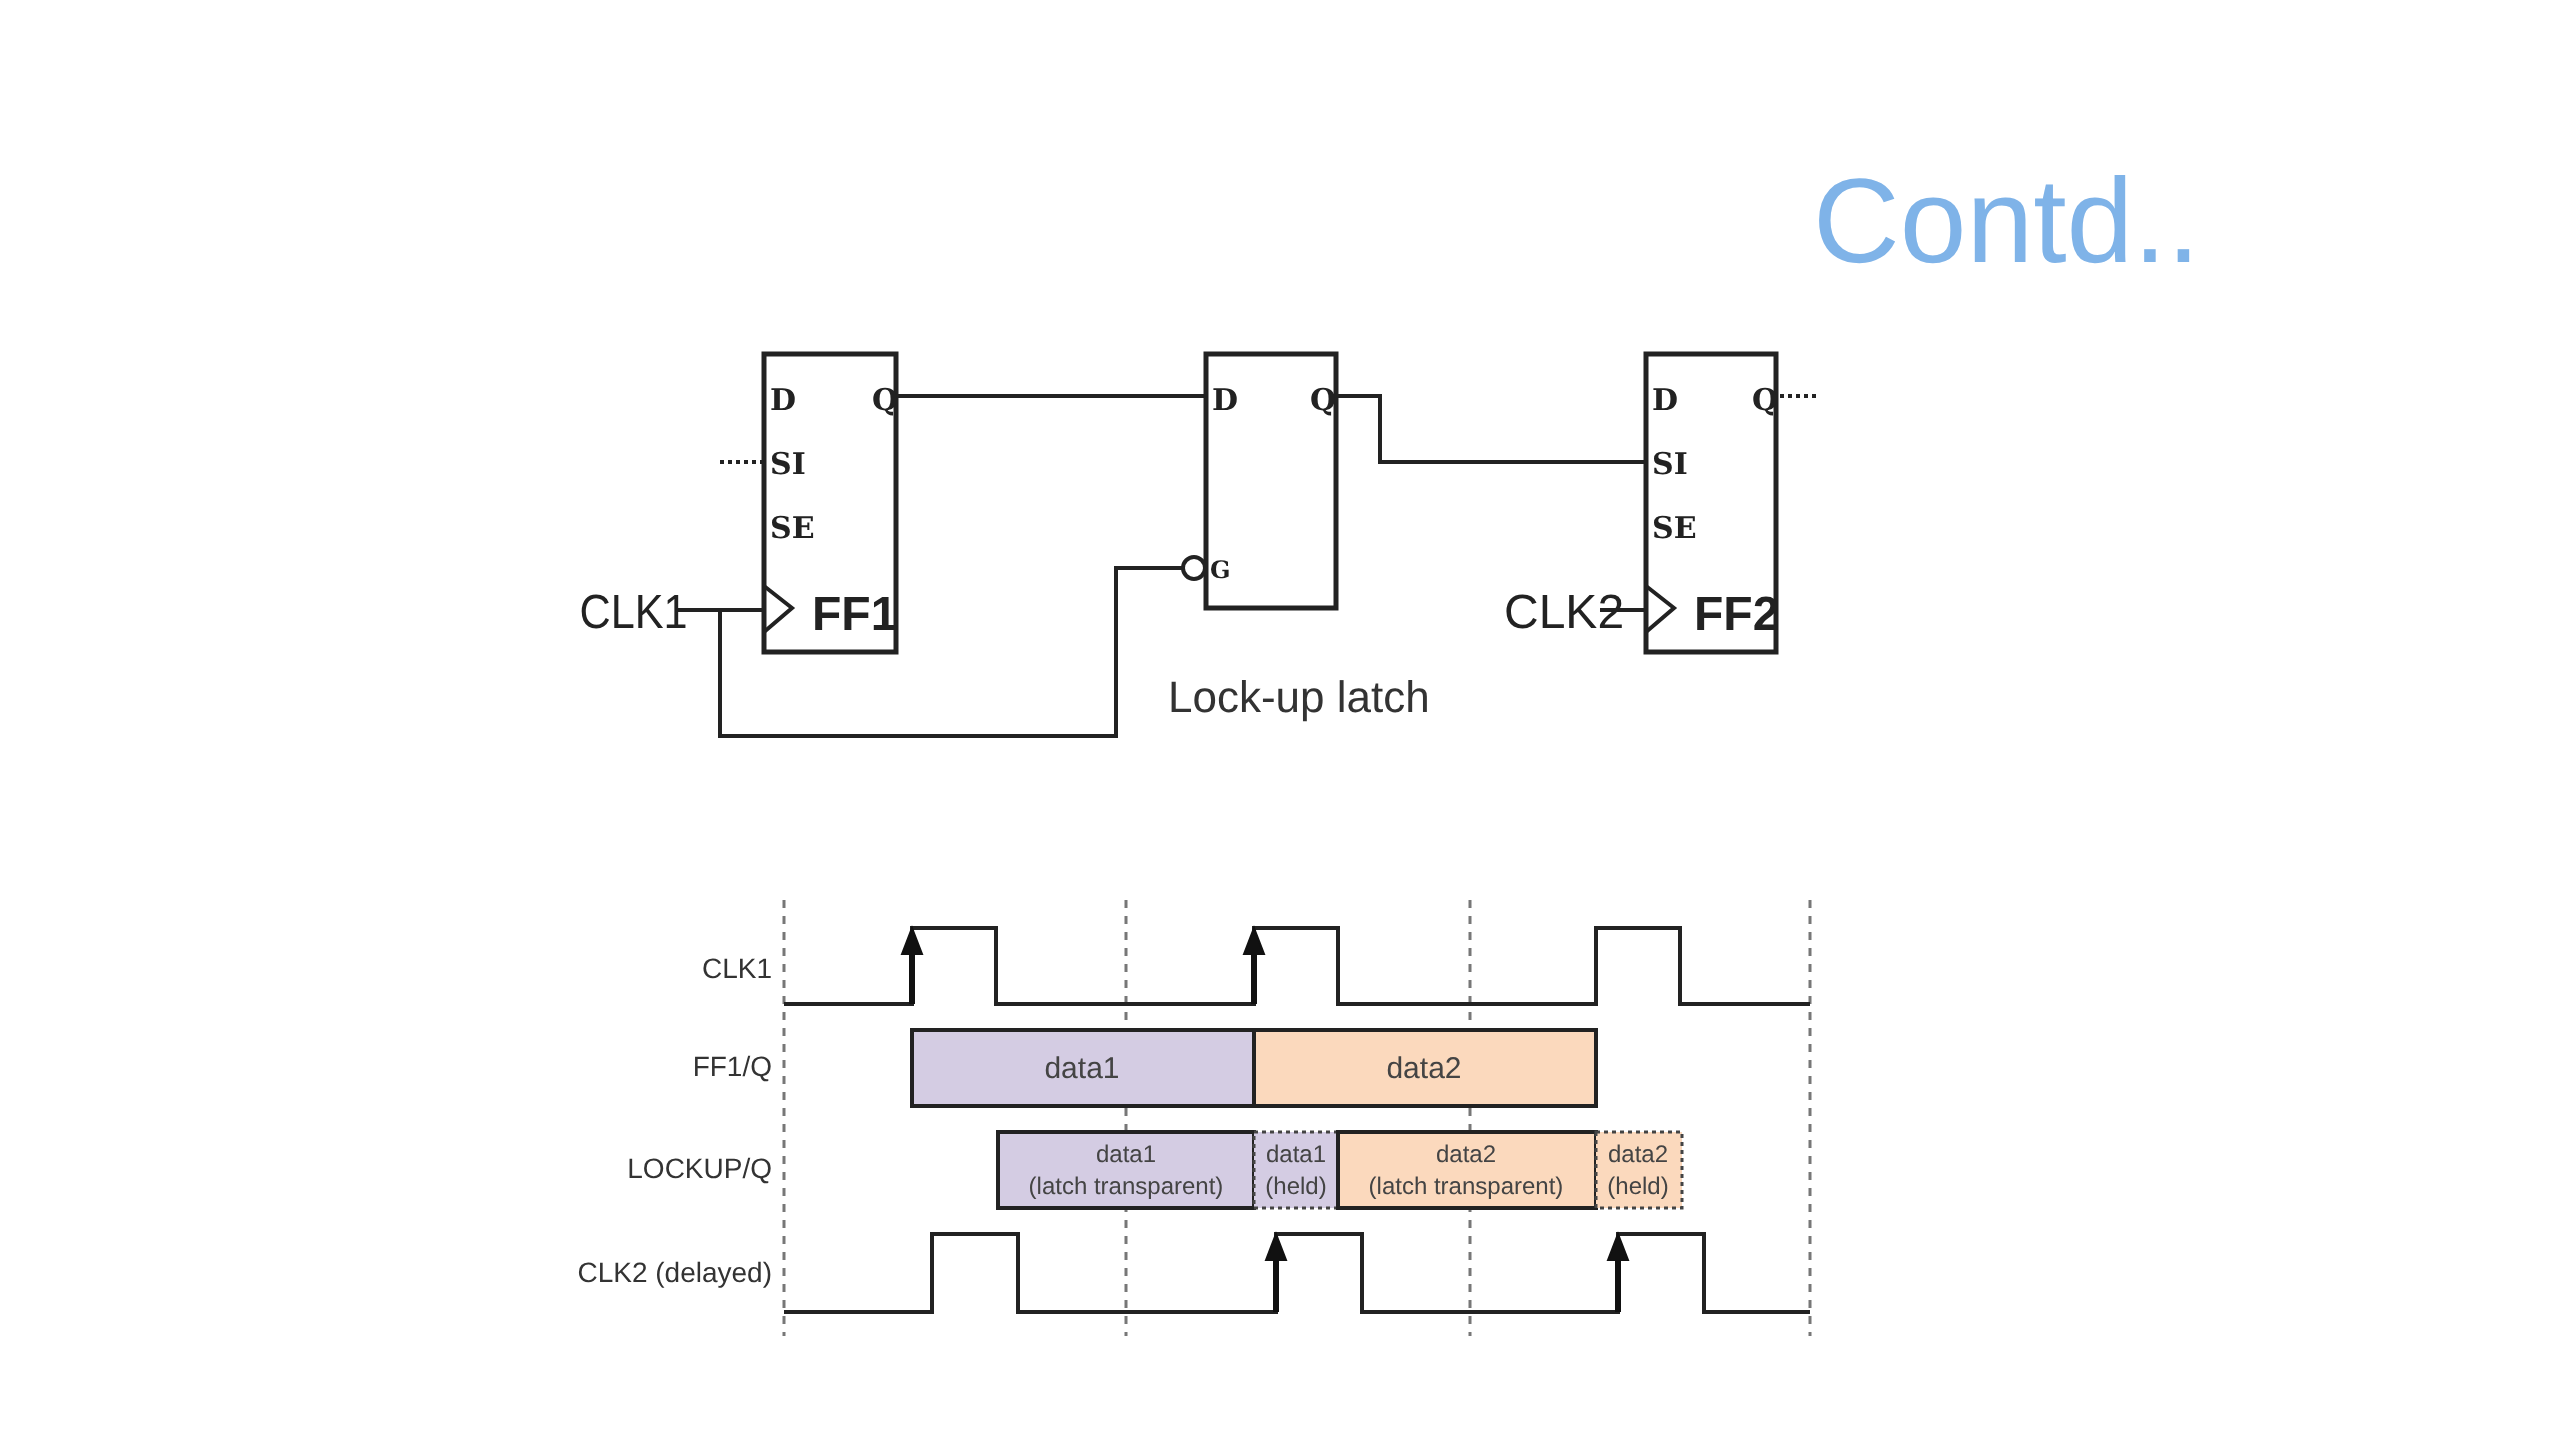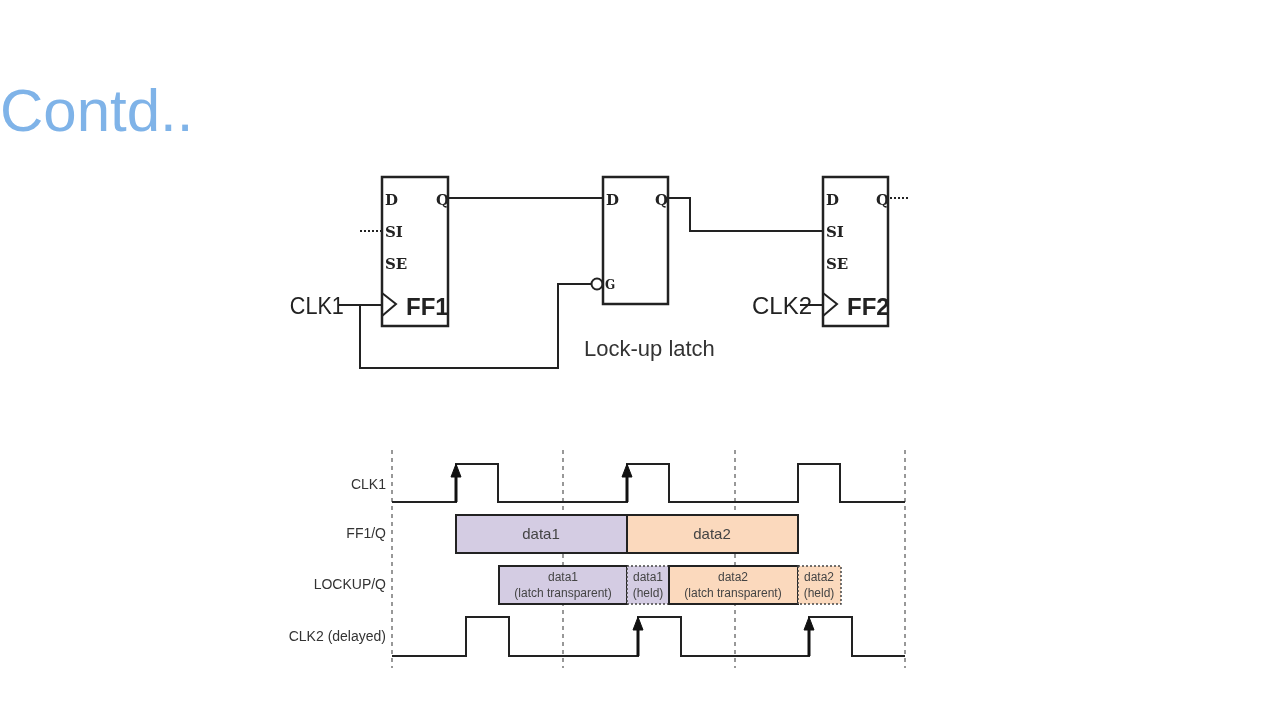--- a/index.html
+++ b/index.html
@@ -1,17 +1,17 @@
 <!DOCTYPE html>
 <html><head>
 <meta charset="utf-8">
 <style>
   html, body { margin: 0; padding: 0; background: #ffffff; }
   body { width: 1280px; height: 720px; position: relative; overflow: hidden; font-family: "Liberation Sans", sans-serif; }
-  .title { position: absolute; left: 0; width: 1100px; top: 76px; text-align: left; font-size: 60px; color: #7fb3e8; font-family: "Liberation Sans", sans-serif; }
+  .title { position: absolute; left: 0; width: 1100px; top: 76px; text-align: right; font-size: 60px; color: #7fb3e8; font-family: "Liberation Sans", sans-serif; }
   svg { position: absolute; left: 0; top: 0; }
   .pin { font-family: "DejaVu Serif", serif; font-weight: bold; font-size: 15px; fill: #222; }
   .blk { font-family: "Liberation Sans", sans-serif; font-weight: bold; font-size: 24px; fill: #222; }
   .clk { font-family: "Liberation Sans", sans-serif; font-size: 24px; fill: #222; }
   .cap { font-family: "Liberation Sans", sans-serif; font-size: 22px; fill: #333; }
   .sig { font-family: "Liberation Sans", sans-serif; font-size: 14px; fill: #333; }
   .bxt { font-family: "Liberation Sans", sans-serif; font-size: 15px; fill: #444; }
   .bxs { font-family: "Liberation Sans", sans-serif; font-size: 12px; fill: #444; }
 </style>
 </head>

